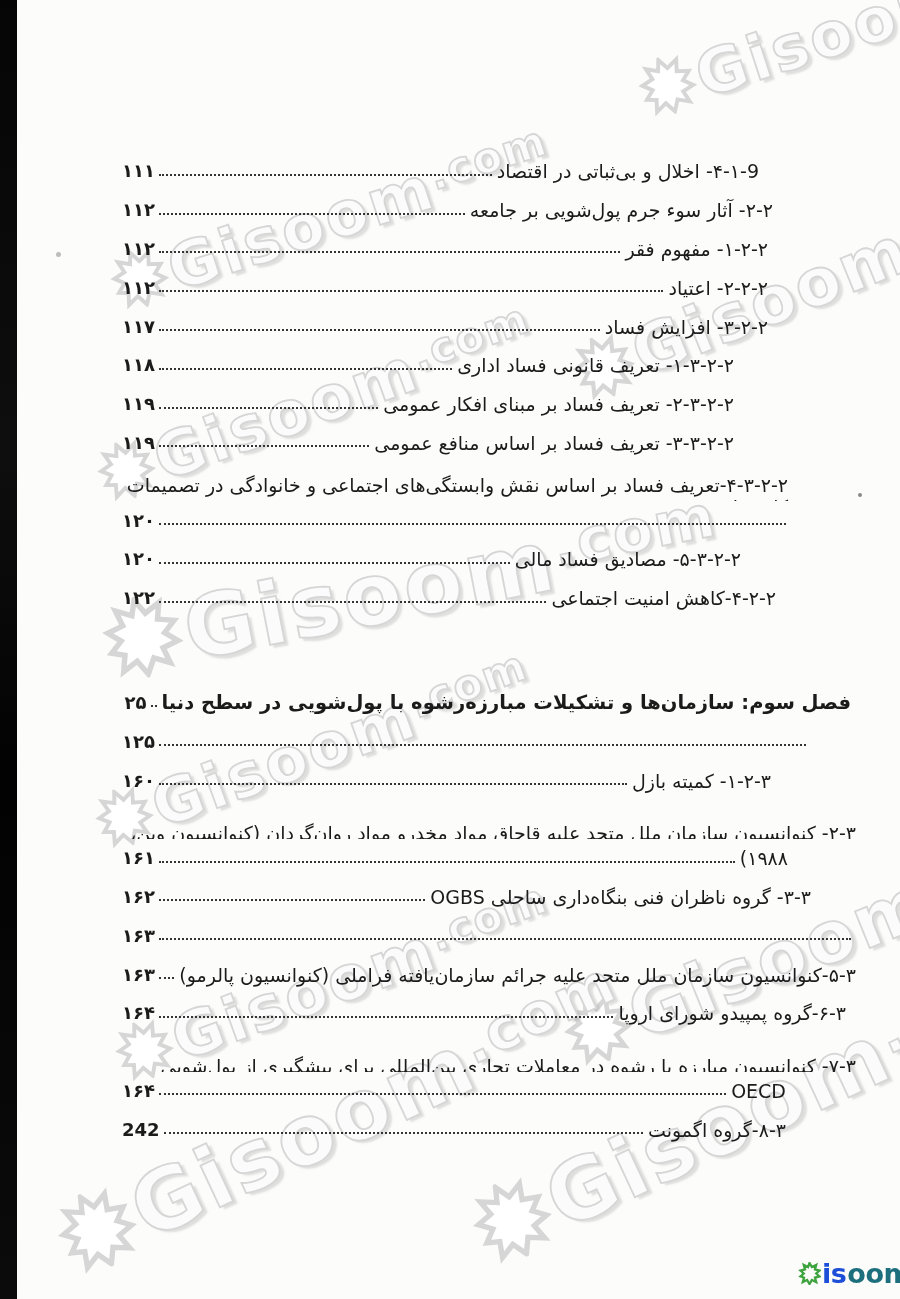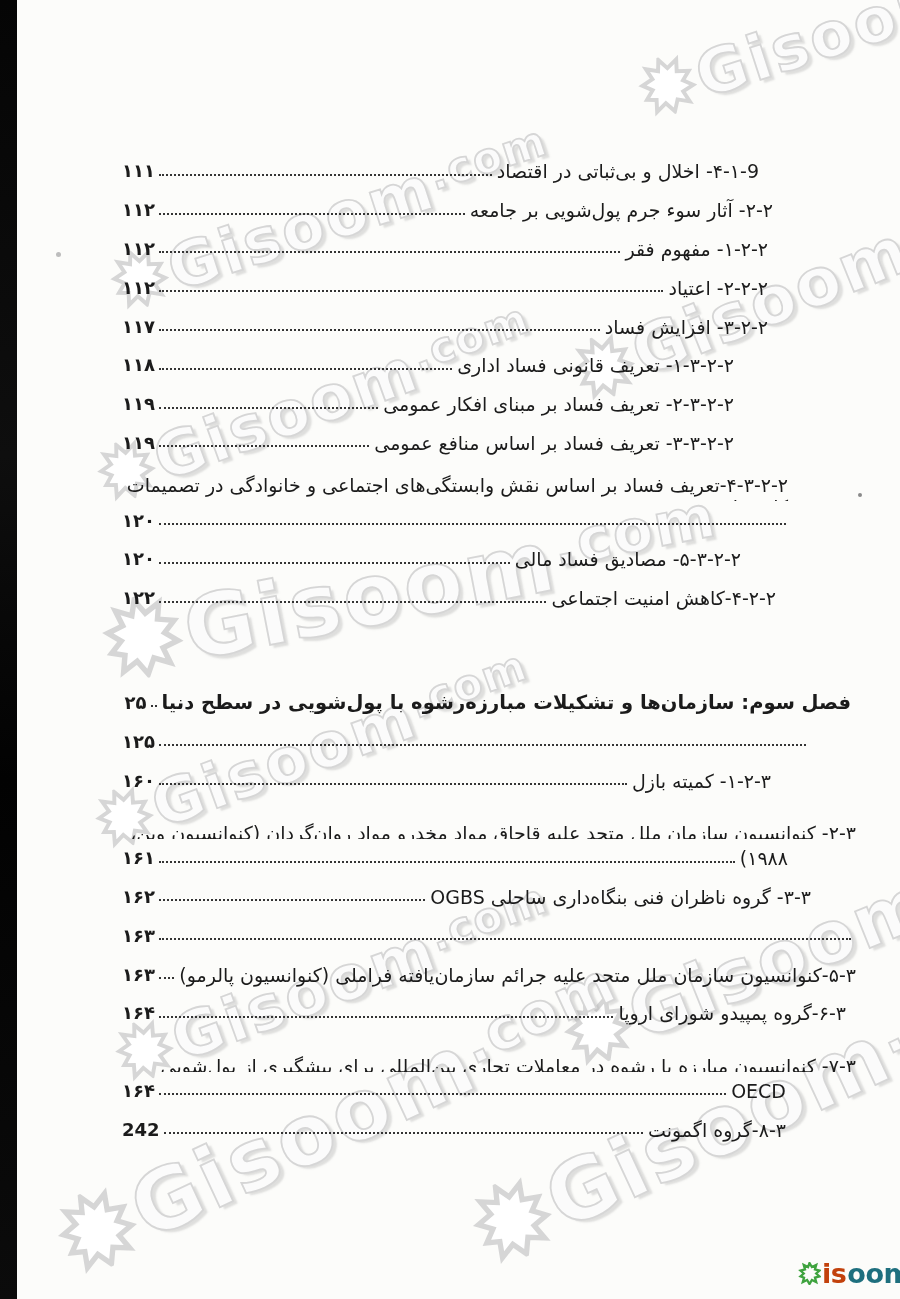--- a/index.html
+++ b/index.html
@@ -34,21 +34,21 @@
   .i45{padding-right:45px;} .i65{padding-right:65px;} .i68{padding-right:68px;}
   .i70{padding-right:70px;} .i80{padding-right:80px;} .i83{padding-right:83px;}
   .i85{padding-right:85px;} .i88{padding-right:88px;} .i97{padding-right:97px;}
   .i115{padding-right:115px;} .i122{padding-right:122px;}
 
   
   .brand{position:absolute;left:798px;top:1258px;z-index:7;font-size:27px;
     font-weight:bold;letter-spacing:-0.5px;display:flex;align-items:center;gap:1px;
     text-decoration:none;cursor:pointer;}
   .brand svg{width:23px;height:23px;}
-  .brand .g1{color:#c2410c;}
+  .brand .g1{color:#1d4ed8;}
   .brand .g2{color:#1e6f7e;}
 </style>
 </head>
 <body>
 
 <div class="page">
 
   <div>
     <div class="wm" style="left:100px;top:255px;font-size:62px;transform:rotate(-18deg);">
       <svg viewBox="0 0 24 24">

